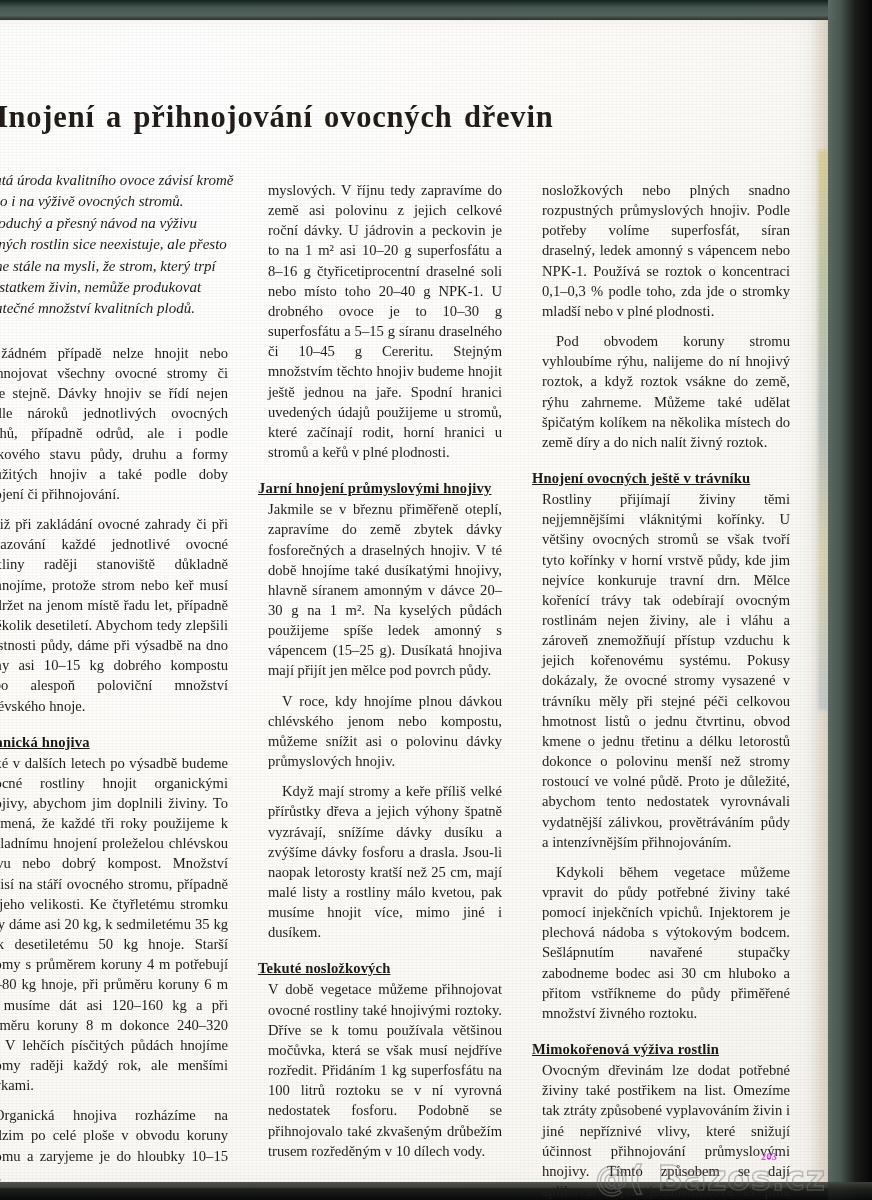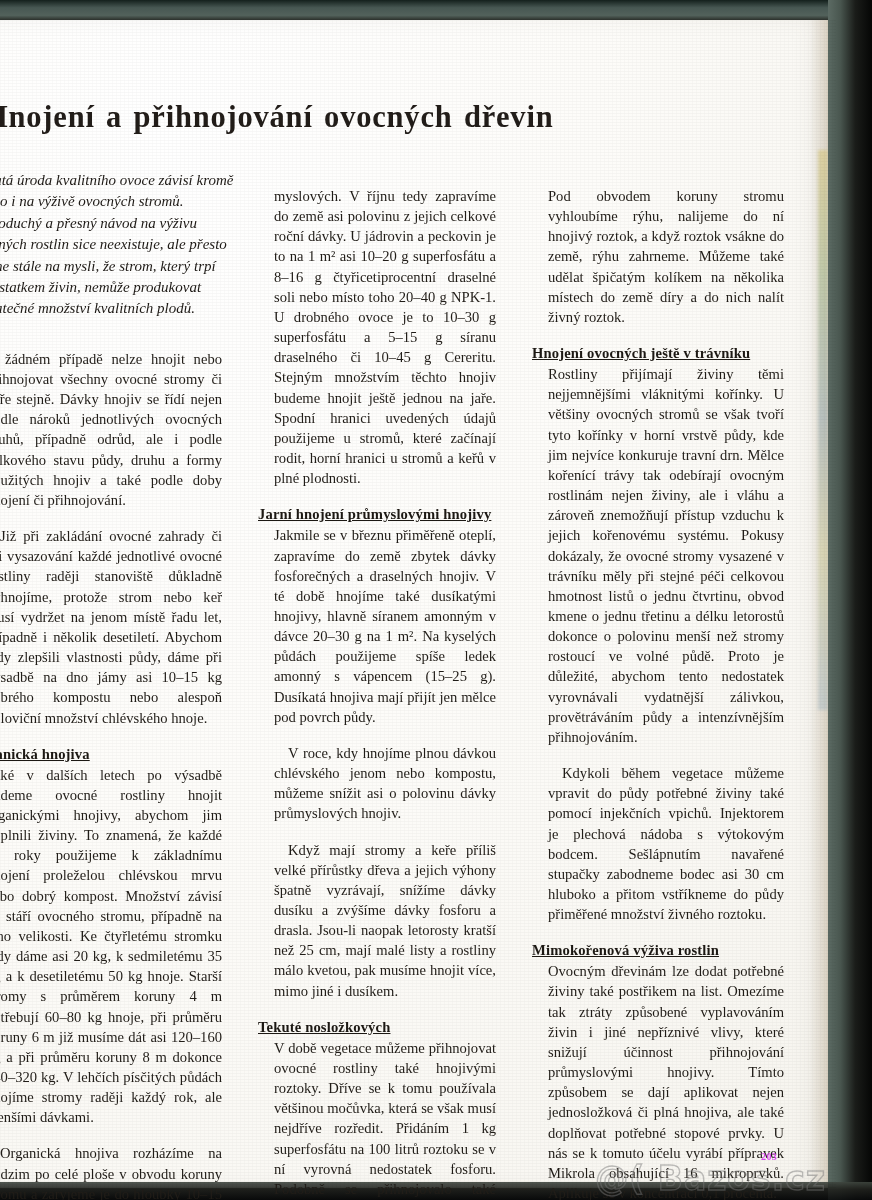--- a/index.html
+++ b/index.html
@@ -117,21 +117,21 @@
   
   .col-1 {
     overflow: hidden;
   }
   .col-1 .inner {
     margin-left: -14px;
     width: 268px;
   }
 
   p.body {
-    margin: 16px;
+    margin: 10px;
     font-size: 14.6px;
     line-height: 20.15px;
     text-align: justify;
     text-justify: inter-word;
     hyphens: none;
     color: #211d18;
     text-indent: 0;
   }
   p.body + p.body { text-indent: 14px; }
   p.body.noindent + p.body { text-indent: 14px; }
@@ -243,20 +243,21 @@
         <p class="body noindent">Jakmile se v březnu přiměřeně oteplí, zapravíme do země zbytek dávky fosforečných a draselných hnojiv. V té době hnojíme také dusíkatými hnojivy, hlavně síranem amonným v dávce 20–30 g na 1 m². Na kyselých půdách použijeme spíše ledek amonný s vápencem (15–25 g). Dusíkatá hnojiva mají přijít jen mělce pod povrch půdy.</p>
         <p class="body">V roce, kdy hnojíme plnou dávkou chlévského jenom nebo kompostu, můžeme snížit asi o polovinu dávky průmyslových hnojiv.</p>
         <p class="body">Když mají stromy a keře příliš velké přírůstky dřeva a jejich výhony špatně vyzrávají, snížíme dávky dusíku a zvýšíme dávky fosforu a drasla. Jsou-li naopak letorosty kratší než 25 cm, mají malé listy a rostliny málo kvetou, pak musíme hnojit více, mimo jiné i dusíkem.</p>
 
         <h2 class="sub">Tekuté nosložkových</h2>
         <p class="body noindent">V době vegetace můžeme přihnojovat ovocné rostliny také hnojivými roztoky. Dříve se k tomu používala většinou močůvka, která se však musí nejdříve rozředit. Přidáním 1 kg superfosfátu na 100 litrů roztoku se v ní vyrovná nedostatek fosforu. Podobně se přihnojovalo také zkvašeným drůbežím trusem rozředěným v 10 dílech vody.</p>
 
       </div>
 
       <div class="col col-3">
+        <p class="body noindent">nosložkových nebo plných snadno rozpustných průmyslových hnojiv. Podle potřeby volíme superfosfát, síran draselný, ledek amonný s vápencem nebo NPK-1. Používá se roztok o koncentraci 0,1–0,3 % podle toho, zda jde o stromky mladší nebo v plné plodnosti.</p>
         <p class="body">Pod obvodem koruny stromu vyhloubíme rýhu, nalijeme do ní hnojivý roztok, a když roztok vsákne do země, rýhu zahrneme. Můžeme také udělat špičatým kolíkem na několika místech do země díry a do nich nalít živný roztok.</p>
 
         <h2 class="sub">Hnojení ovocných ještě v trávníku</h2>
         <p class="body noindent">Rostliny přijímají živiny těmi nejjemnějšími vláknitými kořínky. U většiny ovocných stromů se však tvoří tyto kořínky v horní vrstvě půdy, kde jim nejvíce konkuruje travní drn. Mělce kořenící trávy tak odebírají ovocným rostlinám nejen živiny, ale i vláhu a zároveň znemožňují přístup vzduchu k jejich kořenovému systému. Pokusy dokázaly, že ovocné stromy vysazené v trávníku měly při stejné péči celkovou hmotnost listů o jednu čtvrtinu, obvod kmene o jednu třetinu a délku letorostů dokonce o polovinu menší než stromy rostoucí ve volné půdě. Proto je důležité, abychom tento nedostatek vyrovnávali vydatnější zálivkou, provětráváním půdy a intenzívnějším přihnojováním.</p>
         <p class="body">Kdykoli během vegetace můžeme vpravit do půdy potřebné živiny také pomocí injekčních vpichů. Injektorem je plechová nádoba s výtokovým bodcem. Sešlápnutím navařené stupačky zabodneme bodec asi 30 cm hluboko a přitom vstříkneme do půdy přiměřené množství živného roztoku.</p>
 
         <h2 class="sub">Mimokořenová výživa rostlin</h2>
         <p class="body noindent">Ovocným dřevinám lze dodat potřebné živiny také postřikem na list. Omezíme tak ztráty způsobené vyplavováním živin i jiné nepříznivé vlivy, které snižují účinnost přihnojování průmyslovými hnojivy. Tímto způsobem se dají aplikovat nejen jednosložková či plná hnojiva, ale také doplňovat potřebné stopové prvky. U nás se k tomuto účelu vyrábí přípravek Mikrola obsahující 16 mikroprvků. Aplikuje se v koncentraci 0,1 procenta.</p>
       </div>
 

